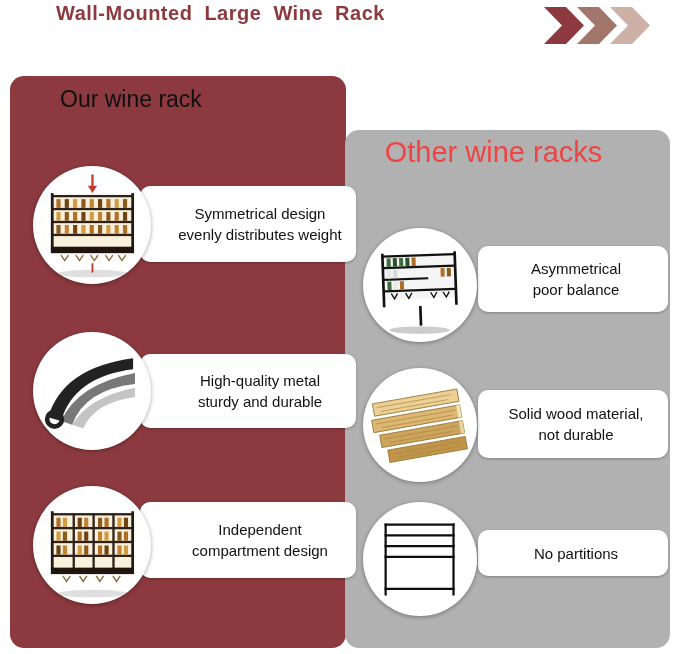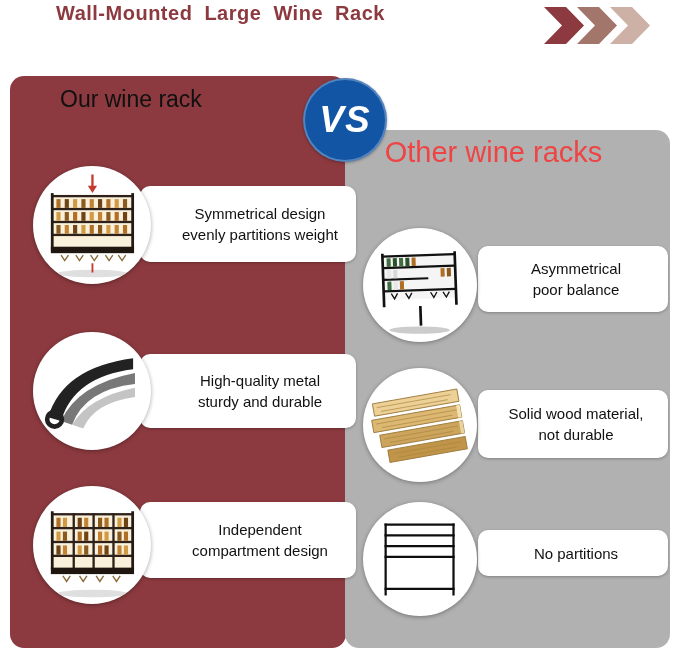--- a/index.html
+++ b/index.html
@@ -90,27 +90,24 @@
     <span class="chev c2"></span>
     <span class="chev c3"></span>
   </div>
 
   <div class="left-panel"></div>
   <div class="right-panel"></div>
 
   <div class="left-heading">Our wine rack</div>
   <div class="right-heading">Other wine racks</div>
 
-  <div class="vs-badge">
-    <span>VS</span>
-  </div>
 
   <div class="card l lk0">
     <span class="lbl">Symmetrical design
-evenly partitions weight</span>
+evenly distributes weight</span>
   </div>
   <div class="card l lk1">
     <span class="lbl">High-quality metal
 sturdy and durable</span>
   </div>
   <div class="card l lk2">
     <span class="lbl">Independent
 compartment design</span>
   </div>
 

